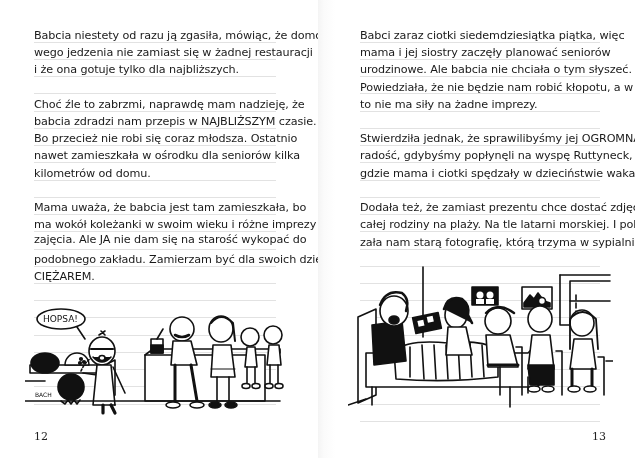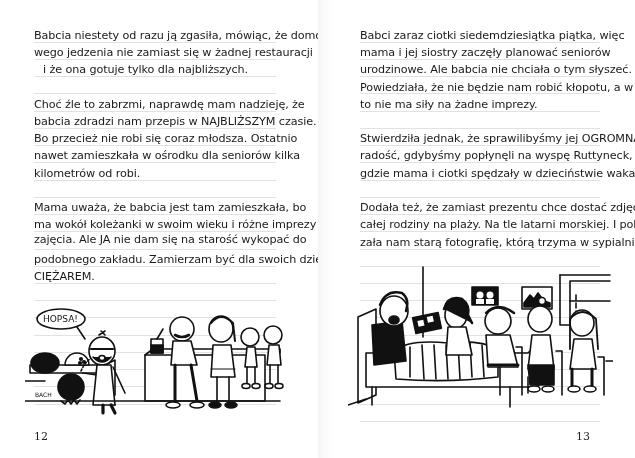--- a/index.html
+++ b/index.html
@@ -39,28 +39,28 @@
     <div class="rule" style="left:34px;width:242px;top:335px"></div>
     <div class="rule" style="left:34px;width:242px;top:352px"></div>
     <div class="rule" style="left:34px;width:242px;top:369px"></div>
     <div class="rule" style="left:34px;width:242px;top:386px"></div>
     <div class="rule" style="left:34px;width:242px;top:404px"></div>
   </div>
 
   <div>
     <div class="line" style="left:34px;top:29px">Babcia niestety od razu ją zgasiła, mówiąc, że domo-</div>
     <div class="line" style="left:34px;top:46px">wego jedzenia nie zamiast się w żadnej restauracji</div>
-    <div class="line" style="left:43px;top:63px">i że ona gotuje tylko dla najbliższych.</div>
+    <div class="line" style="left:34px;top:63px">i że ona gotuje tylko dla najbliższych.</div>
   </div>
   <div>
     <div class="line" style="left:34px;top:98px">Choć źle to zabrzmi, naprawdę mam nadzieję, że</div>
     <div class="line" style="left:34px;top:115px">babcia zdradzi nam przepis w NAJBLIŻSZYM czasie.</div>
     <div class="line" style="left:34px;top:132px">Bo przecież nie robi się coraz młodsza. Ostatnio</div>
     <div class="line" style="left:34px;top:149px">nawet zamieszkała w ośrodku dla seniorów kilka</div>
-    <div class="line" style="left:34px;top:167px">kilometrów od robi.</div>
+    <div class="line" style="left:34px;top:167px">kilometrów od domu.</div>
   </div>
   <div>
     <div class="line" style="left:34px;top:201px">Mama uważa, że babcia jest tam zamieszkała, bo</div>
     <div class="line" style="left:34px;top:218px">ma wokół koleżanki w swoim wieku i różne imprezy</div>
     <div class="line" style="left:34px;top:233px">zajęcia. Ale JA nie dam się na starość wykopać do</div>
     <div class="line" style="left:34px;top:253px">podobnego zakładu. Zamierzam być dla swoich dzieci</div>
     <div class="line" style="left:34px;top:270px">CIĘŻAREM.</div>
   </div>
 
   <svg class="illu" style="left:25px;top:305px" width="260" height="115" viewBox="0 0 260 115" fill="none" stroke="#111" stroke-width="1.6" stroke-linecap="round" stroke-linejoin="round">
@@ -261,14 +261,14 @@
       <ellipse cx="234" cy="58" rx="12" ry="13" fill="#fff"></ellipse>
       <path d="M222 54 Q234 40 248 54 L250 84 M222 56 L222 84" stroke-width="1.8"></path>
       <path d="M226 74 L244 74 L248 104 L222 104 Z" fill="#fff"></path>
       <path d="M224 104 L224 122 M244 104 L244 122" stroke-width="3"></path>
       <path d="M250 92 L256 92 L256 130 M258 96 L265 96"></path>
       <ellipse cx="226" cy="124" rx="6" ry="3" fill="#fff"></ellipse>
       <ellipse cx="242" cy="124" rx="6" ry="3" fill="#fff"></ellipse>
     </g>
   </svg>
 
-  <div class="pnum" style="left:258px;top:430px">13</div>
+  <div class="pnum" style="left:274px;top:430px">13</div>
 </div>
 
 </body></html>

